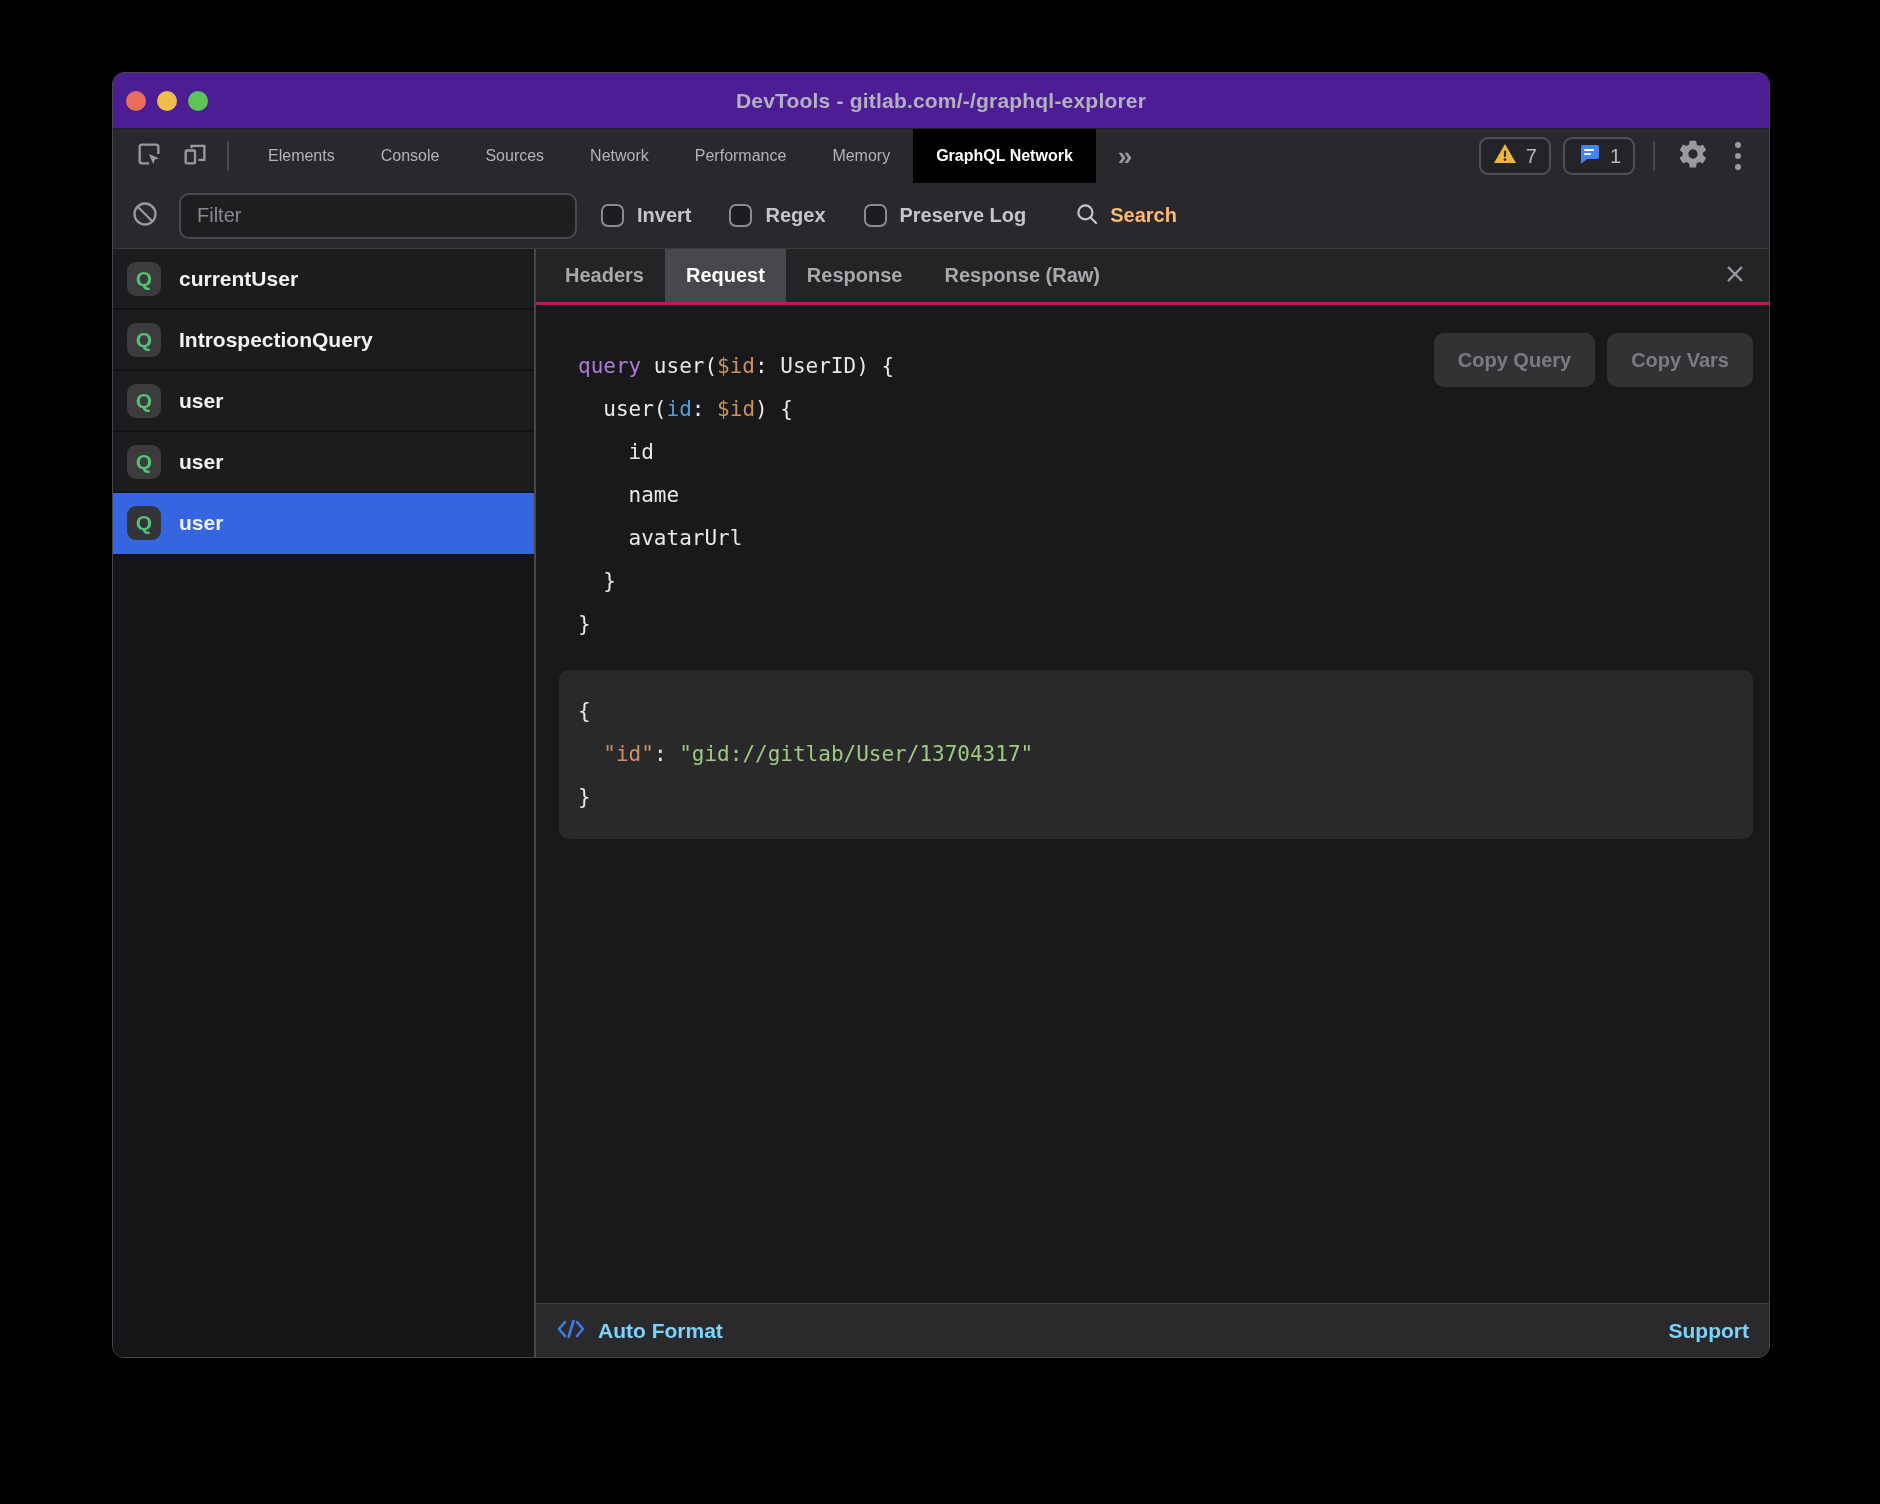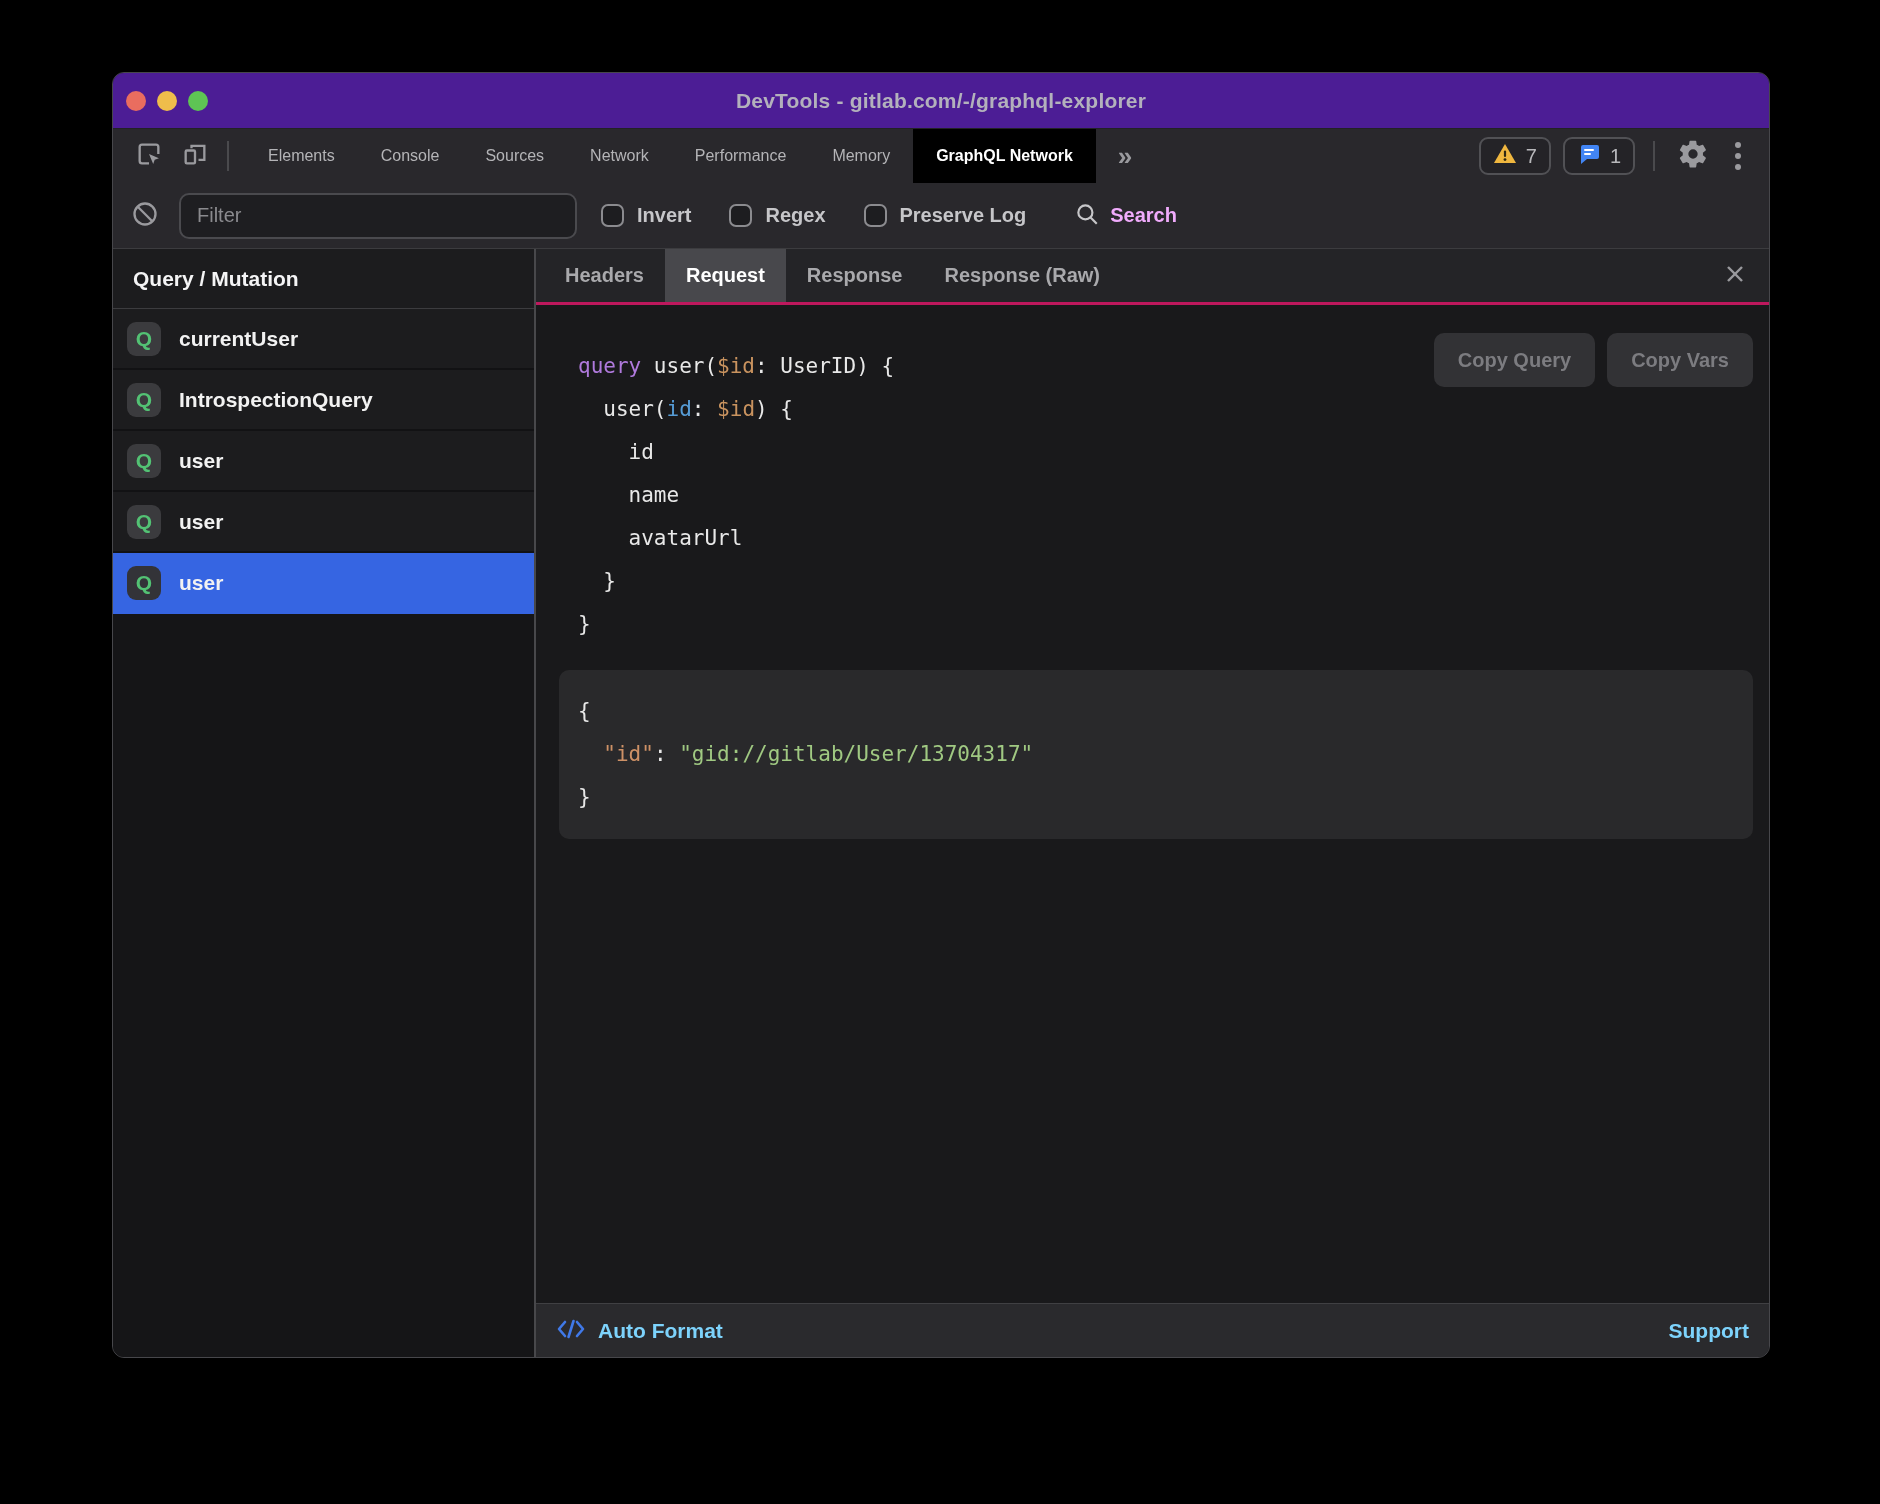--- a/index.html
+++ b/index.html
@@ -64,21 +64,21 @@
     width: 398px; height: 46px; background: #1e1e21; border: 2px solid #4a4a4e;
     border-radius: 10px; color: #e8e8e8; font-size: 20px; padding: 0 16px; outline: none;
     font-family: "Liberation Sans", sans-serif; margin-left: 6px;
   }
   .filter-input::placeholder { color: #8a8a8e; }
   .cb-group { display: flex; align-items: center; gap: 38px; margin-left: 10px; }
   .cb-wrap { display: flex; align-items: center; gap: 13px; cursor: default; }
   .cb-box { width: 23px; height: 23px; border: 2px solid #8b8b8f; border-radius: 7px; background: #1d1d20; }
   .cb-label { color: #c6c6c9; font-size: 20px; font-weight: 600; white-space: nowrap; }
   .search-group { display: flex; align-items: center; gap: 10px; margin-left: 34px; }
-  .search-label { color: #f0abfc; font-size: 20px; font-weight: 600; }
+  .search-label { color: #fdba74; font-size: 20px; font-weight: 600; }
 
   
   .main { flex: 1; display: flex; min-height: 0; }
   .sidebar { width: 421px; flex: 0 0 auto; background: #151517; display: flex; flex-direction: column; }
   .sidebar-header {
     height: 60px; display: flex; align-items: center; padding: 0 20px;
     color: #f4f4f5; font-size: 21px; font-weight: 700;
     border-bottom: 1px solid #3c3c3f; background: #1c1c1e;
   }
   .side-item {
@@ -251,21 +251,20 @@
             <circle cx="10.5" cy="10.5" r="6.5" stroke="#c6c6c9" stroke-width="2"></circle>
             <line x1="15.3" y1="15.3" x2="21" y2="21" stroke="#c6c6c9" stroke-width="2"></line>
           </svg>
         </span>
         <span class="search-label">Search</span>
       </div>
     </div>
 
     <div class="main">
       <div class="sidebar">
-        <div class="sidebar-header">Query / Mutation</div>
         <div>
             <div class="side-item">
               <span class="q-badge">Q</span>
               <span class="side-label">currentUser</span>
             </div>
             <div class="side-item">
               <span class="q-badge">Q</span>
               <span class="side-label">IntrospectionQuery</span>
             </div>
             <div class="side-item">

